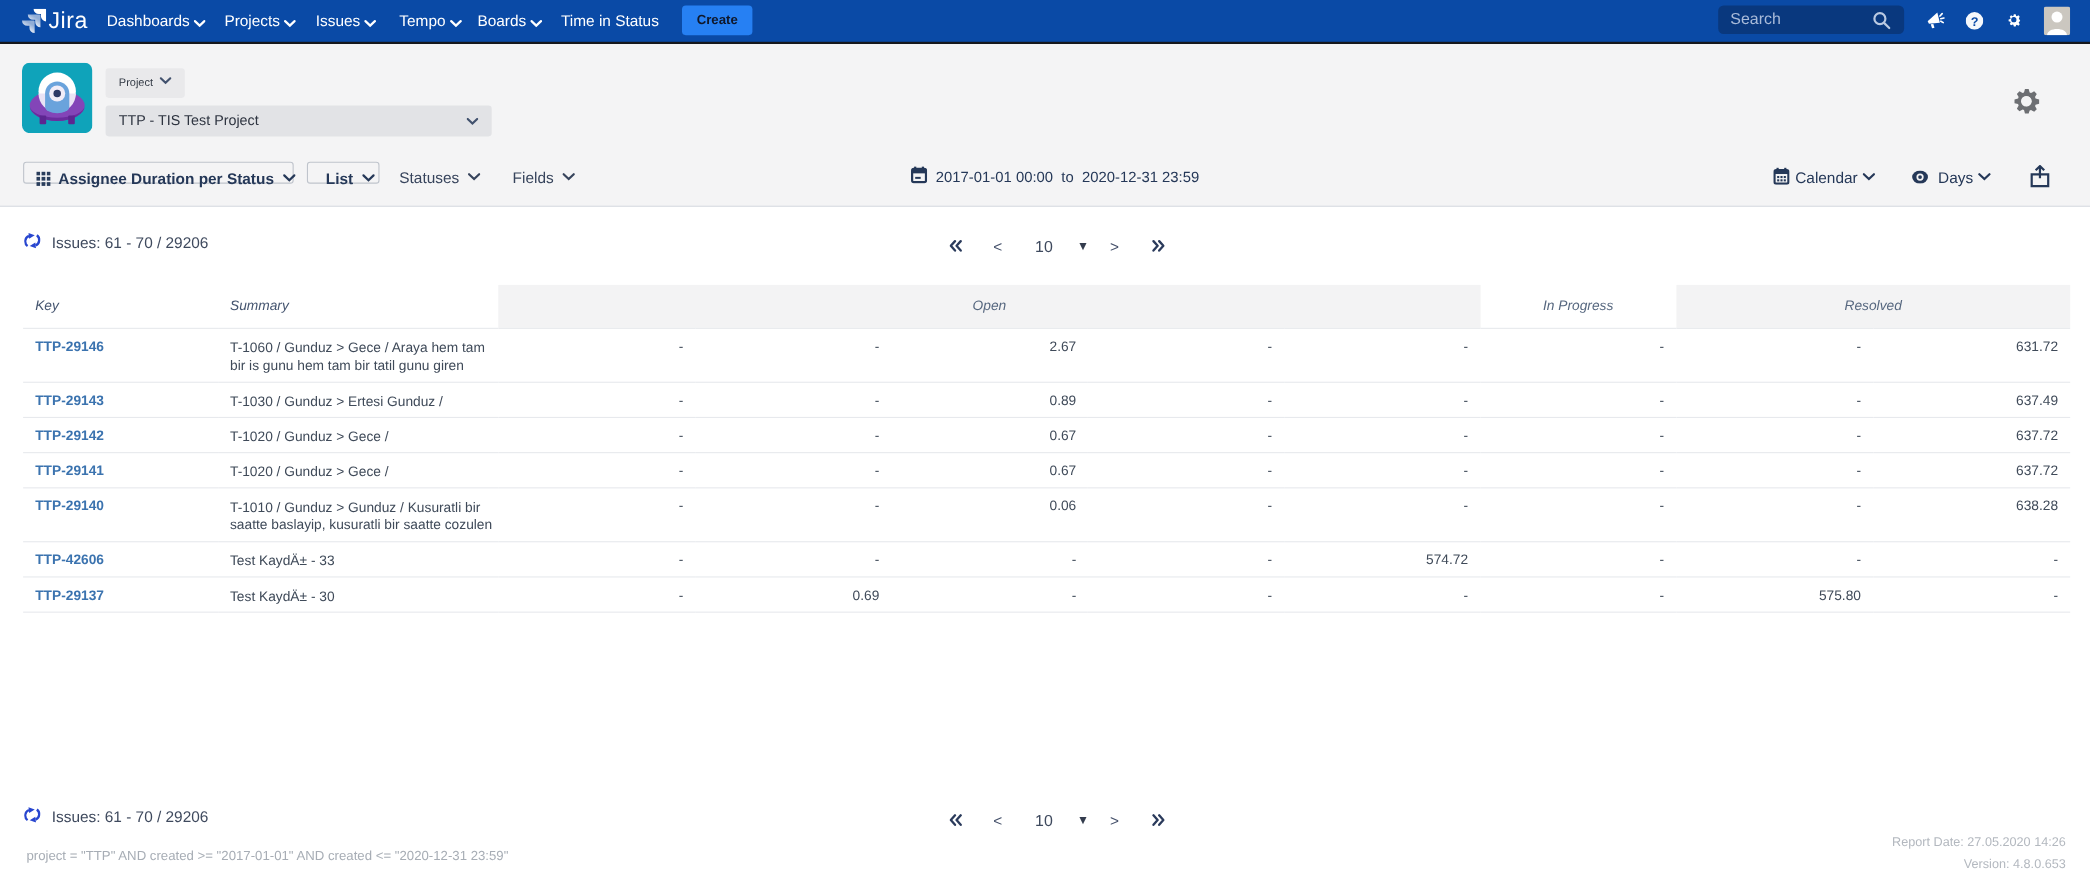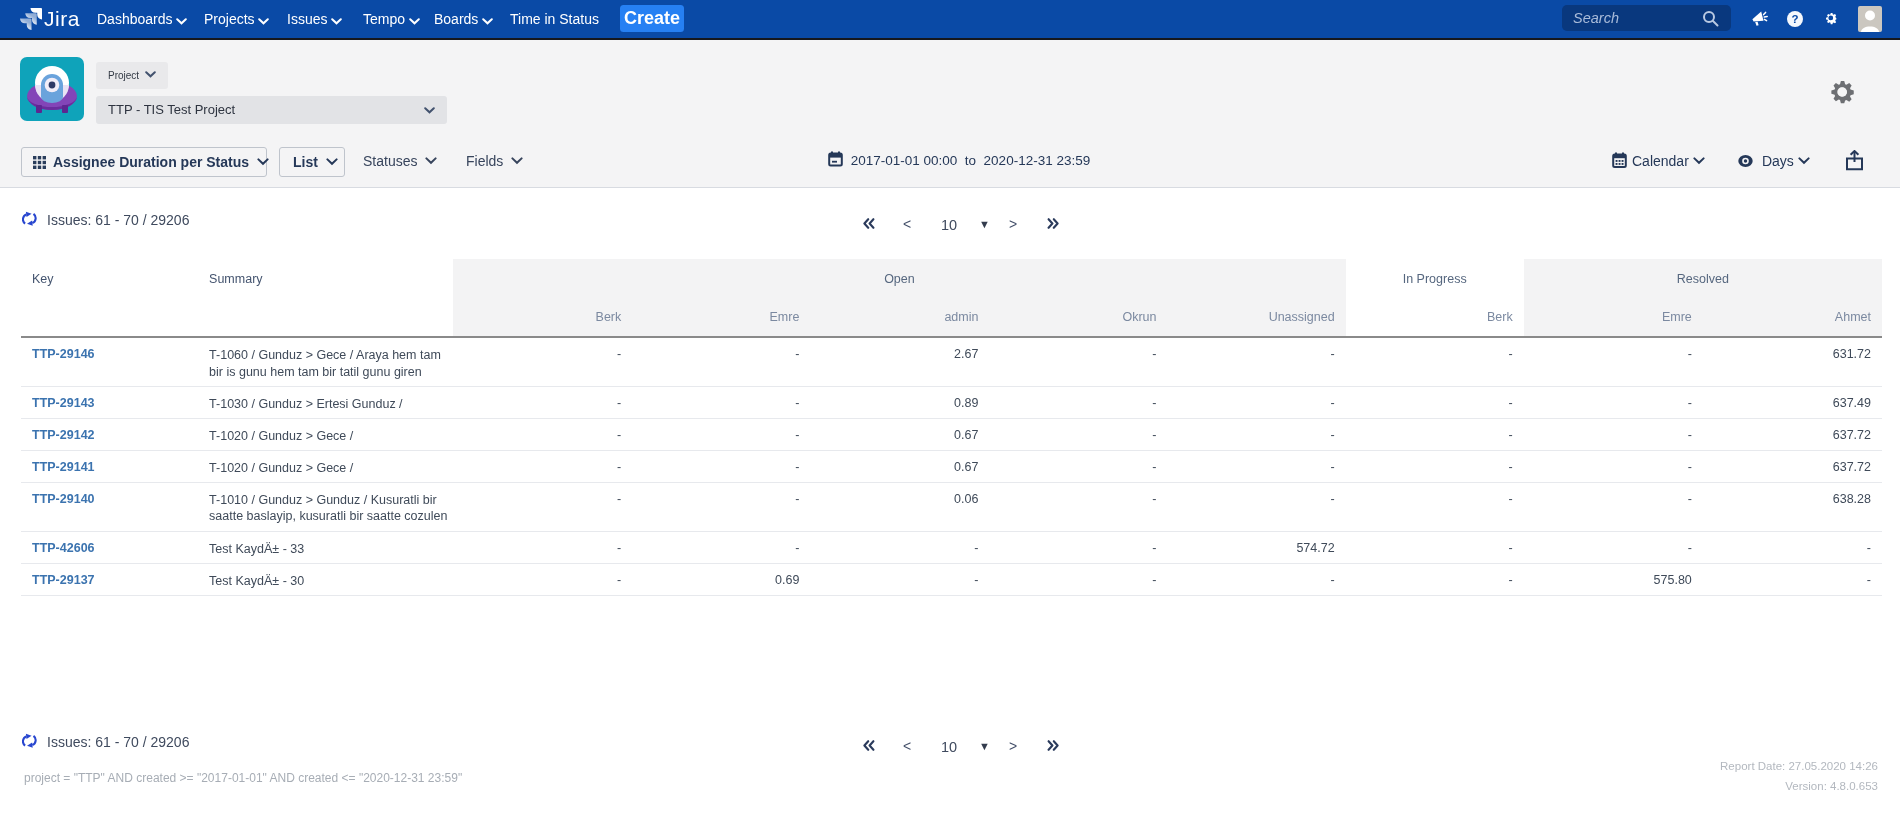--- a/index.html
+++ b/index.html
@@ -6,41 +6,41 @@
 html,body { width:1900px; height:814px; background:#fff; font-family:"Liberation Sans", sans-serif; overflow:hidden; }
 body { position:relative; }
 .abs { position:absolute; }
 
 
 .nav { position:absolute; left:0; top:0; width:1900px; height:39.5px; background:#0a4aa6; border-bottom:2px solid #16181d; }
 .nav .logo-text { position:absolute; left:44px; top:7px; color:#fff; font-size:21px; letter-spacing:0.5px; }
 .navitem { position:absolute; top:11px; color:#fff; font-size:14px; white-space:nowrap; }
 .chev { display:inline-block; vertical-align:middle; }
 .navitem .chev { position:relative; top:1.5px; }
-.createbtn { position:absolute; left:620px; top:5px; width:64px; height:27px; background:#2680f3; border-radius:3.5px; color:#ffffff; font-size:18px; font-weight:bold; text-align:center; line-height:27px; }
-.search { position:absolute; left:1562px; top:5px; width:169px; height:26px; background:#09387e; border-radius:5px;font-style:italic; }
+.createbtn { position:absolute; left:620px; top:5px; width:64px; height:27px; background:#2680f3; border-radius:3.5px; color:#0f172a; font-size:12px; font-weight:bold; text-align:center; line-height:27px; }
+.search { position:absolute; left:1562px; top:5px; width:169px; height:26px; background:#09387e; border-radius:5px; }
 .search span { position:absolute; left:11px; top:5px; color:#a9bbd9; font-size:14.5px; }
 
 
 .header { position:absolute; left:0; top:39.5px; width:1900px; height:148.5px; background:#f4f4f5; border-bottom:1px solid #d8dbe1; }
 .pavatar { position:absolute; left:20px; top:17px; }
 .projbtn { position:absolute; left:96px; top:22px; height:27px; background:#e9e9eb; border-radius:3px; color:#333a45; font-size:10px; line-height:27px; padding:0 12px; }
 .projselect { position:absolute; left:96px; top:56px; width:351px; height:28px; background:#e2e3e6; border-radius:3px; color:#2e3440; font-size:13px; line-height:28px; padding:0 12px; }
 .hgear { position:absolute; left:1827px; top:37px; }
 
 
-.tbtn { position:absolute; top:107.5px; height:30px; border:1px solid #bfc4cc; border-radius:3px; font-size:14px; font-weight:bold; color:#253858; line-height:28px; white-space:nowrap; }
+.tbtn { position:absolute; top:107.5px; height:20px; border:1px solid #bfc4cc; border-radius:3px; font-size:14px; font-weight:bold; color:#253858; line-height:28px; white-space:nowrap;text-align:center; }
 .tlink { position:absolute; top:113px; font-size:14px; color:#37445c; white-space:nowrap; }
 .dategroup { position:absolute; left:828px; top:113px; font-size:13.5px; color:#253858; white-space:nowrap; }
 
 
 .issues-line { position:absolute; font-size:14px; color:#3f4a5e; }
 
 table.rep { position:absolute; left:21px; top:259px; width:1861px; border-collapse:collapse; table-layout:fixed; font-size:12.5px; }
-table.rep th { font-weight:normal; }
+table.rep th { font-weight:normal;font-style:italic; }
 .gA { background:#f3f3f4; }
 .hdrname { color:#7b89a0; }
 .hdrgrp { color:#56677f; }
 .hdrkey { color:#44546f; font-weight:bold; text-align:left; padding-left:11px; vertical-align:middle; }
 tr.rA th { height:39px; }
 tr.rB th { height:39px; }
 tr.rB { border-bottom:2px solid #8a8a8a; }
 td.num, th.num { text-align:right; padding-right:11px; }
 tbody td { vertical-align:top; padding-top:9px; }
 tbody tr { border-top:1px solid #e7e9ed; }
@@ -255,32 +255,20 @@
       <col style="width:179px">
   </colgroup>
   <thead>
     <tr class="rA">
       <th class="hdrkey">Key</th>
       <th class="hdrkey" style="padding-left:10px">Summary</th>
       <th class="gA hdrgrp" colspan="5">Open</th>
       <th class="hdrgrp">In Progress</th>
       <th class="gA hdrgrp" colspan="2">Resolved</th>
     </tr>
-    <tr class="rB">
-      <th></th>
-        <th></th>
-      <th class="gA hdrname num">Berk</th>
-      <th class="gA hdrname num">Emre</th>
-      <th class="gA hdrname num">admin</th>
-      <th class="gA hdrname num">Okrun</th>
-      <th class="gA hdrname num">Unassigned</th>
-      <th class="hdrname num">Berk</th>
-      <th class="gA hdrname num">Emre</th>
-      <th class="gA hdrname num">Ahmet</th>
-    </tr>
   </thead>
   <tbody>
     <tr class="r49">
       <td class="key">TTP-29146</td>
       <td class="sum">T-1060 / Gunduz &gt; Gece / Araya hem tam<br>bir is gunu hem tam bir tatil gunu giren</td>
       <td class="num">-</td>
         <td class="num">-</td>
         <td class="num">2.67</td>
         <td class="num">-</td>
         <td class="num">-</td>

